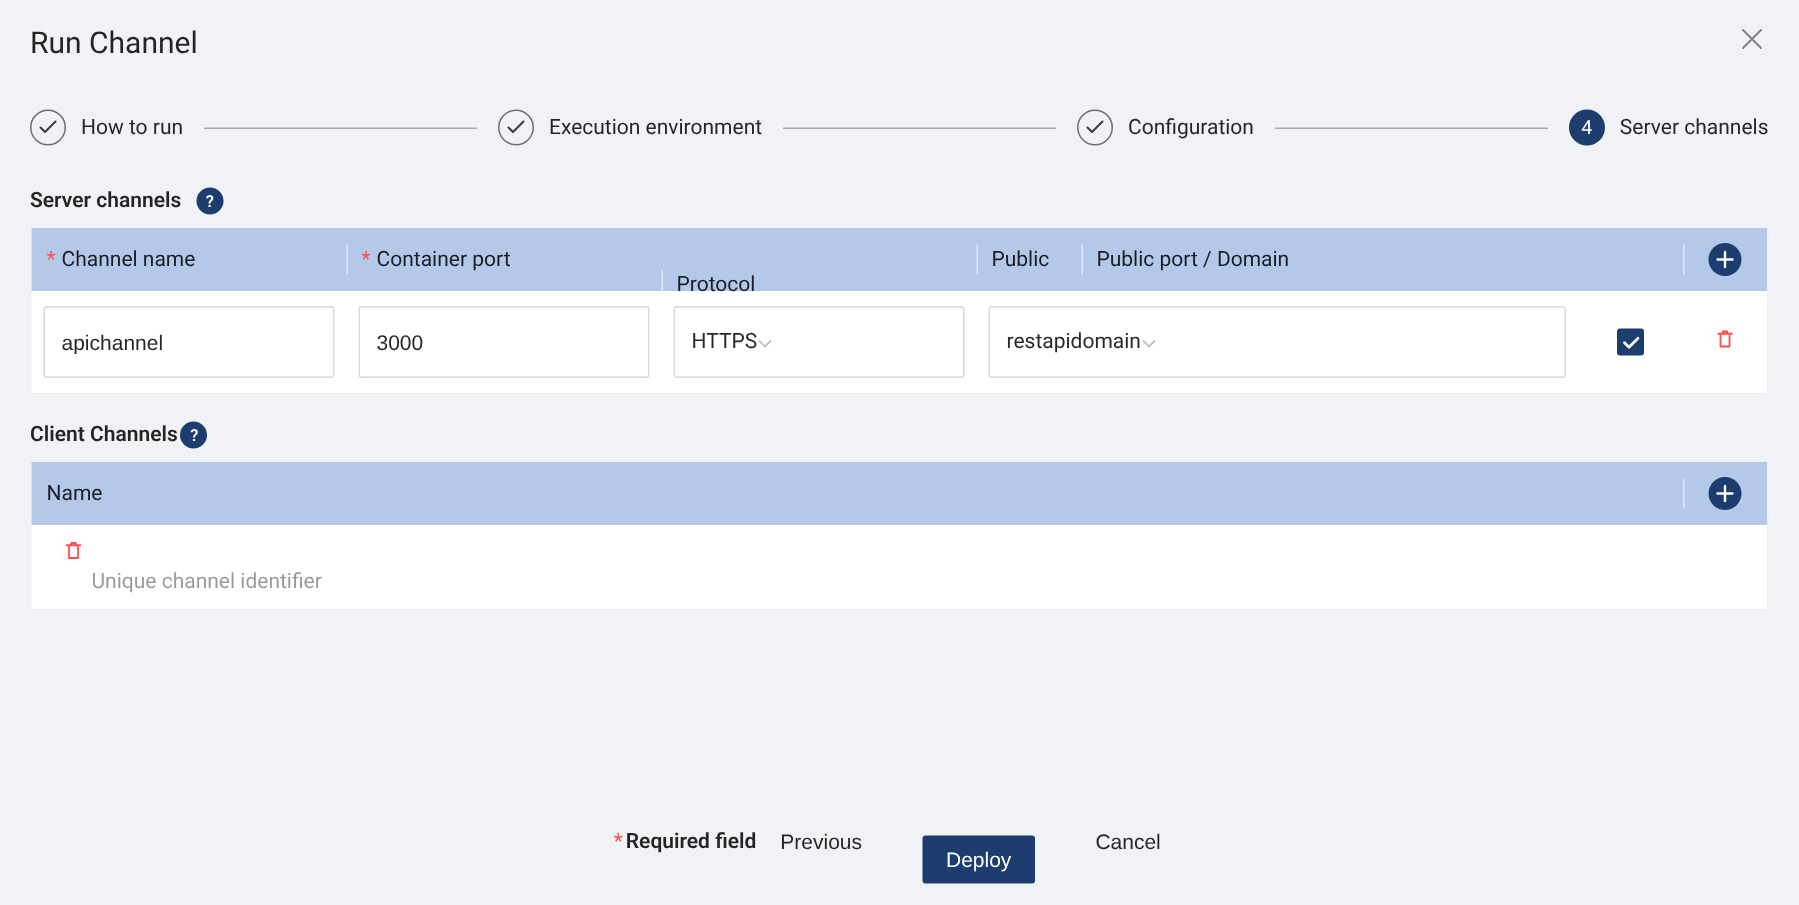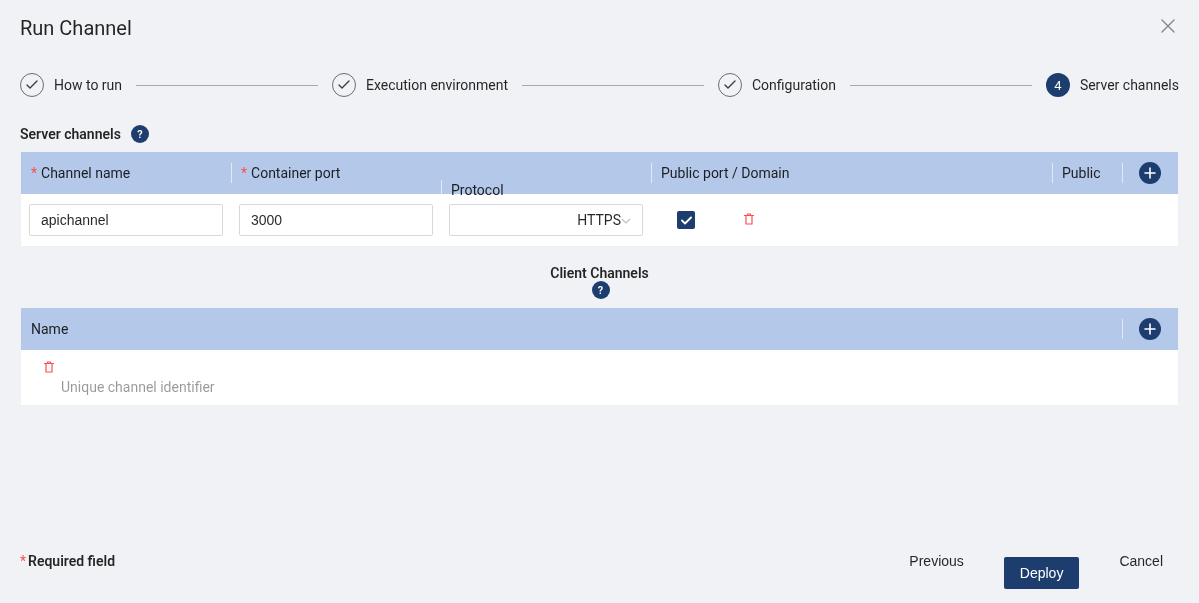--- a/index.html
+++ b/index.html
@@ -141,33 +141,33 @@
     .tbody-row {
       display: flex;
       align-items: center;
       padding: 10px 0;
     }
     .td {
       padding: 0 8px;
     }
     .td-input input, .td-select .select {
       width: 100%;
-      height: 32px;
+      height: 48px;
       border: 1px solid #d9d9d9;
       border-radius: 2px;
       padding: 0 11px;
       font-size: 14px;
       color: rgba(0,0,0,0.85);
       background: #fff;
       outline: none;
     }
     .select {
       display: flex;
       align-items: center;
-      justify-content: flex-end;
+      justify-content: flex-start;
       cursor: pointer;
     }
     .select-arrow {
       color: rgba(0,0,0,0.25);
       font-size: 11px;
     }
     .td-channel { width: 210px; }
     .td-port { width: 210px; }
     .td-protocol { width: 210px; }
     .td-domain { flex: 1; }
@@ -204,31 +204,31 @@
       cursor: pointer;
     }
 
     .hint-text {
       color: rgba(0,0,0,0.4);
       font-size: 14px;
       padding: 2px 8px 10px 8px;
       margin-left: 32px;
     }
 
-    .client-section { margin-top: 18px; flex-direction: column; }
+    .client-section { margin-top: 18px; }
 
     .footer {
       position: absolute;
       bottom: 0;
       left: 0;
       right: 0;
       padding: 14px 20px;
       display: flex;
       align-items: center;
-      justify-content: space-between;
+      justify-content: center;
     }
     .required-note {
       font-size: 14px;
     }
     .required-note .star { color: #ff4d4f; margin-right: 2px; }
     .required-note .txt { font-weight: 600; }
     .footer-buttons {
       display: flex;
       gap: 24px;
       align-items: center;
@@ -310,25 +310,25 @@
         <span class="req-star">*</span>
         <span>Channel name</span>
       </div>
       <div class="th th-port">
         <span class="req-star">*</span>
         <span>Container port</span>
       </div>
       <div class="th th-protocol">
         <span>Protocol</span>
       </div>
+      <div class="th th-public">
+        <span>Public</span>
+      </div>
       <div class="th th-domain">
         <span>Public port / Domain</span>
-      </div>
-      <div class="th th-public">
-        <span>Public</span>
       </div>
       <div class="th th-action">
         <div class="add-btn">
           <svg width="12" height="12" viewBox="0 0 12 12">
               <path d="M6 1 V11 M1 6 H11" stroke="currentColor" stroke-width="1.6" stroke-linecap="round"></path>
             </svg>
         </div>
       </div>
     </div>
     <div class="tbody-row">
@@ -341,20 +341,30 @@
       <div class="td td-select td-protocol">
         <div class="select">
           <span>HTTPS</span>
           <span class="select-arrow">
             <svg width="10" height="6" viewBox="0 0 10 6">
                 <path d="M1 1 L5 5 L9 1" stroke="currentColor" stroke-width="1.2" fill="none"></path>
               </svg>
           </span>
         </div>
       </div>
+      <div class="td td-select td-domain">
+        <div class="select">
+          <span>restapidomain</span>
+          <span class="select-arrow">
+            <svg width="10" height="6" viewBox="0 0 10 6">
+                <path d="M1 1 L5 5 L9 1" stroke="currentColor" stroke-width="1.2" fill="none"></path>
+              </svg>
+          </span>
+        </div>
+      </div>
       <div class="td td-public">
         <div class="checkbox">
           <svg width="11" height="9" viewBox="0 0 11 9">
               <path d="M1 4.5 L4 7.5 L10 1.5" stroke="currentColor" stroke-width="1.8" fill="none" stroke-linecap="round" stroke-linejoin="round"></path>
             </svg>
         </div>
       </div>
       <div class="td td-action">
         <span class="delete-icon">
           <svg width="14" height="14" viewBox="0 0 14 14">

